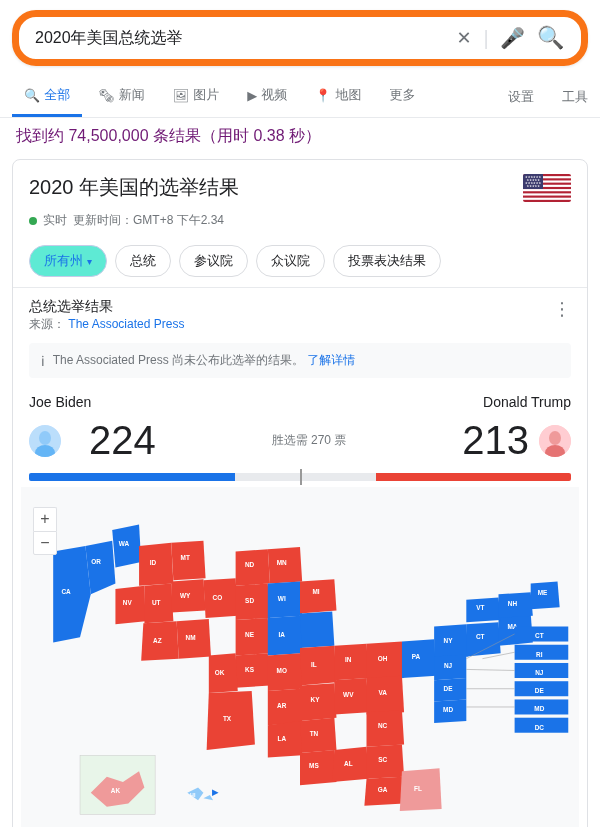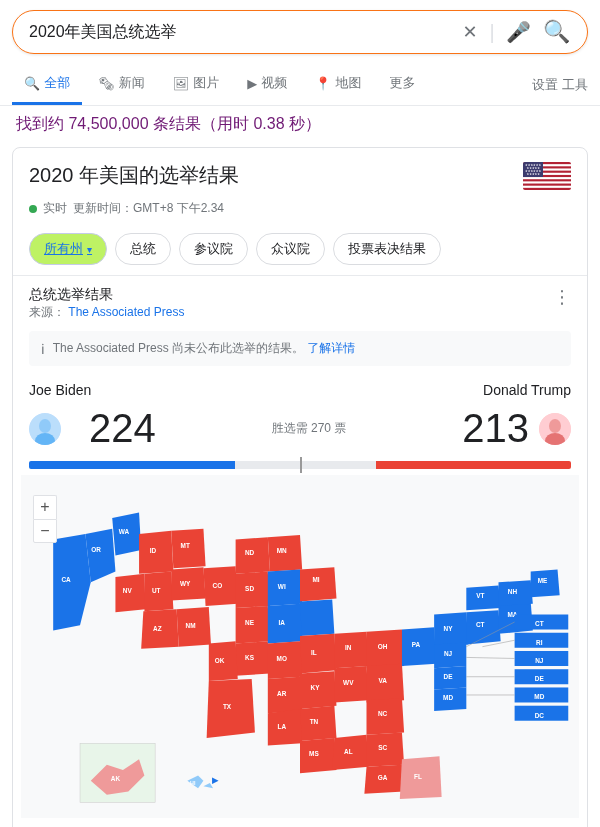--- a/index.html
+++ b/index.html
@@ -1,52 +1,52 @@
 <!DOCTYPE html>
 <html><head>
   <meta charset="utf-8">
   <style>
     * { margin: 0; padding: 0; box-sizing: border-box; }
     body { font-family: Arial, sans-serif; background: #fff; width: 600px; font-size: 14px; color: #202124; }
 
     
     .search-bar-container {
       display: flex; align-items: center;
-      border: 1px solid #f97316; border-radius: 24px;
+      border: 7px solid #f97316; border-radius: 24px;
       margin: 10px 12px; padding: 8px 16px;
       box-shadow: 0 1px 3px rgba(0,0,0,0.1);
     }
     .search-input { flex: 1; border: none; outline: none; font-size: 16px; color: #202124; }
     .search-icons { display: flex; align-items: center; gap: 12px; }
     .search-icon-x { color: #70757a; font-size: 18px; cursor: pointer; }
     .search-icon-mic { color: #4285f4; font-size: 20px; }
     .search-icon-lens { color: #4285f4; font-size: 20px; }
 
     
     .nav-tabs { display: flex; align-items: center; border-bottom: 1px solid #e8eaed; padding: 0 12px; gap: 4px; }
     .nav-tab { display: flex; align-items: center; gap: 4px; padding: 10px 12px; font-size: 13px; color: #70757a; cursor: pointer; border-bottom: 3px solid transparent; white-space: nowrap; }
     .nav-tab.active { color: #1a73e8; border-bottom: 3px solid #1a73e8; }
-    .nav-right { margin-left: auto; display: flex; gap: 4px; }
+    .nav-right { margin-left: auto; display: flex; gap: 28px; }
     .nav-right-item { font-size: 13px; color: #70757a; cursor: pointer; }
 
     
     .results-count { padding: 8px 16px; font-size: 16px; color: #701a75; }
 
     
     .card { margin: 4px 12px; border: 1px solid #dfe1e5; border-radius: 8px; overflow: hidden; }
 
     
     .card-header { padding: 14px 16px 8px; display: flex; justify-content: space-between; align-items: flex-start; }
     .card-subtitle { display: flex; align-items: center; gap: 6px; padding: 2px 16px 10px; font-size: 12px; color: #70757a; }
     .live-dot { width: 8px; height: 8px; background: #34a853; border-radius: 50%; display: inline-block; }
 
     
     .filter-buttons { padding: 6px 16px 10px; display: flex; gap: 8px; flex-wrap: wrap; }
     .filter-btn { padding: 6px 14px; border: 1px solid #dadce0; border-radius: 16px; font-size: 13px; cursor: pointer; background: #fff; color: #202124; display: flex; align-items: center; gap: 4px; }
-    .filter-btn.active { background: #bef264; border-color: #c5cbe8; color: #1a73e8; text-decoration: underline; }
+    .filter-btn.active { background: #5eead4; border-color: #c5cbe8; color: #1a73e8; }
     .filter-btn-arrow { font-size: 10px; }
 
     
     .section-header { padding: 10px 16px 4px; display: flex; justify-content: space-between; align-items: flex-start; border-top: 1px solid #e8eaed; gap: 24px; }
     .section-title { font-size: 14px; font-weight: 500; }
     .section-source { font-size: 12px; color: #70757a; }
     .section-source a { color: #1a73e8; text-decoration: none; }
     .section-more { color: #70757a; font-size: 18px; cursor: pointer; }
 
     

